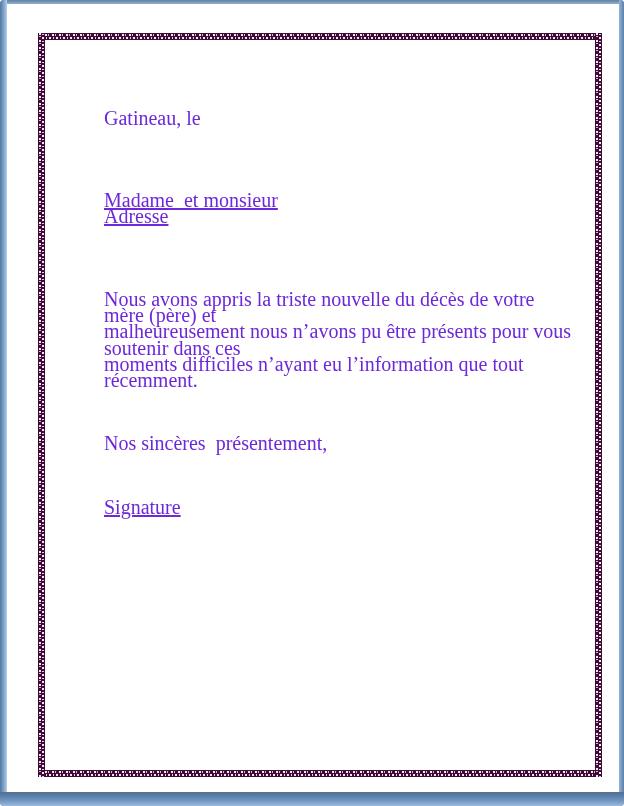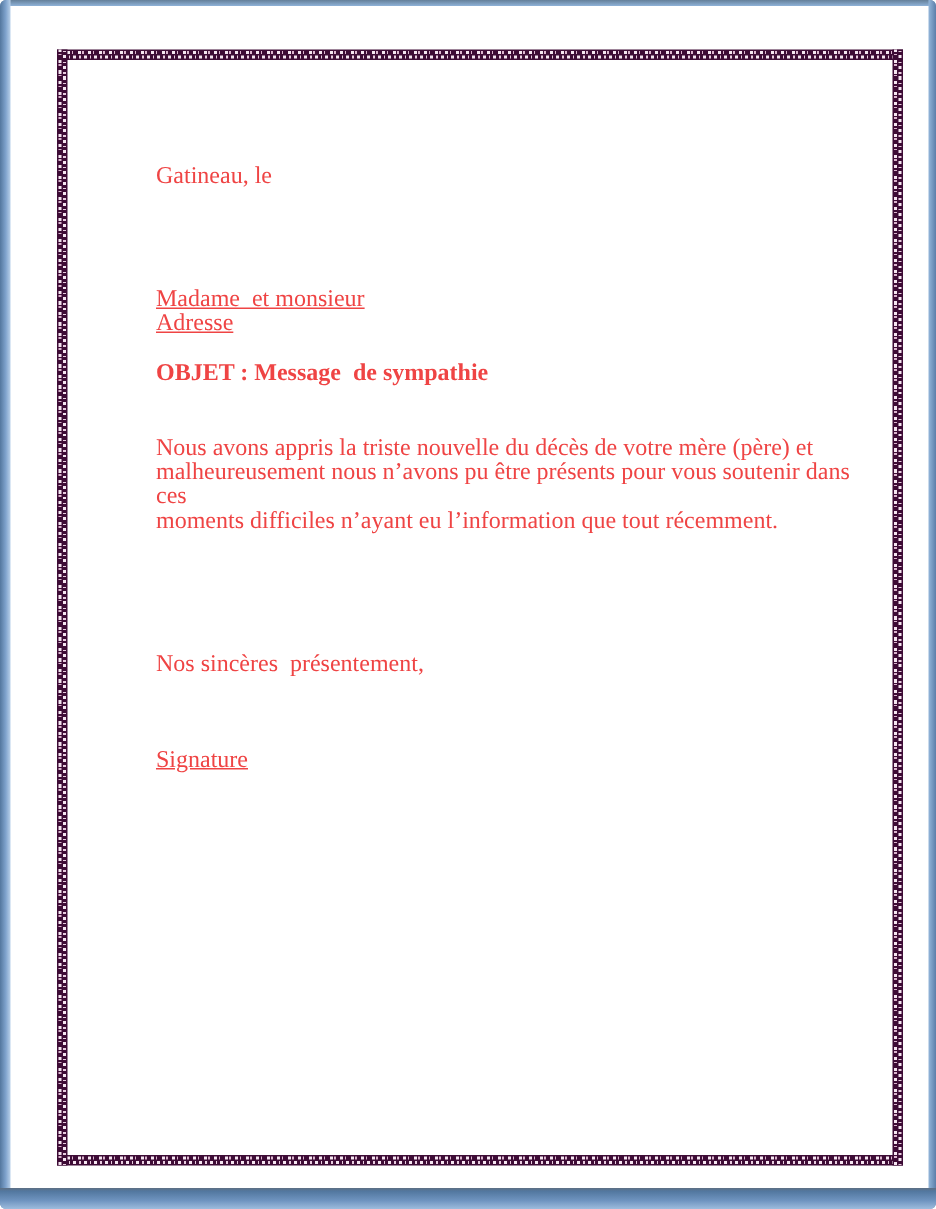--- a/index.html
+++ b/index.html
@@ -41,21 +41,21 @@
     background-image:
       repeating-linear-gradient(180deg,#f5e6f1 0 2px,rgba(0,0,0,0) 2px 3px,#dcb6cf 3px 4px,rgba(0,0,0,0) 4px 7px),
       repeating-linear-gradient(180deg,rgba(0,0,0,0) 0 1px,#e9cde0 1px 2px,rgba(0,0,0,0) 2px 4px,#f5e6f1 4px 6px,rgba(0,0,0,0) 6px 7px);
     background-size:2px 100%,2px 100%;
     background-position:1px 0,4px 0;
     background-repeat:no-repeat,no-repeat;
   }
   
   .txt{
     position:absolute;left:97px;width:475px;
-    font-size:16px;line-height:16.2px;color:#ef4444;
+    font-size:20px;line-height:16.2px;color:#6d28d9;
     white-space:pre-wrap;
   }
   .t-date{top:106px;}
   .t-recipient{top:188px;text-decoration:underline;}
   .t-subject{top:237px;font-weight:bold;}
   .t-para1{top:287px;}
   .t-para2{top:352px;}
   .t-closing{top:431px;}
   .t-signature{top:495px;text-decoration:underline;}
 </style>
@@ -69,21 +69,20 @@
     <div class="deco">
       <div class="deco-top orn-h"></div>
       <div class="deco-bottom orn-h"></div>
       <div class="deco-left orn-v"></div>
       <div class="deco-right orn-v"></div>
     </div>
 
     <div class="txt t-date">Gatineau, le</div>
     <div class="txt t-recipient">Madame  et monsieur
 Adresse</div>
-    <div class="txt t-subject">OBJET : Message  de sympathie</div>
     <div class="txt t-para1">Nous avons appris la triste nouvelle du décès de votre mère (père) et
 malheureusement nous n’avons pu être présents pour vous soutenir dans ces
 moments difficiles n’ayant eu l’information que tout récemment.</div>
     <div class="txt t-closing">Nos sincères  présentement,</div>
     <div class="txt t-signature">Signature</div>
 
   </div>
 
   <div class="f-top"></div>
   <div class="f-left"></div>

